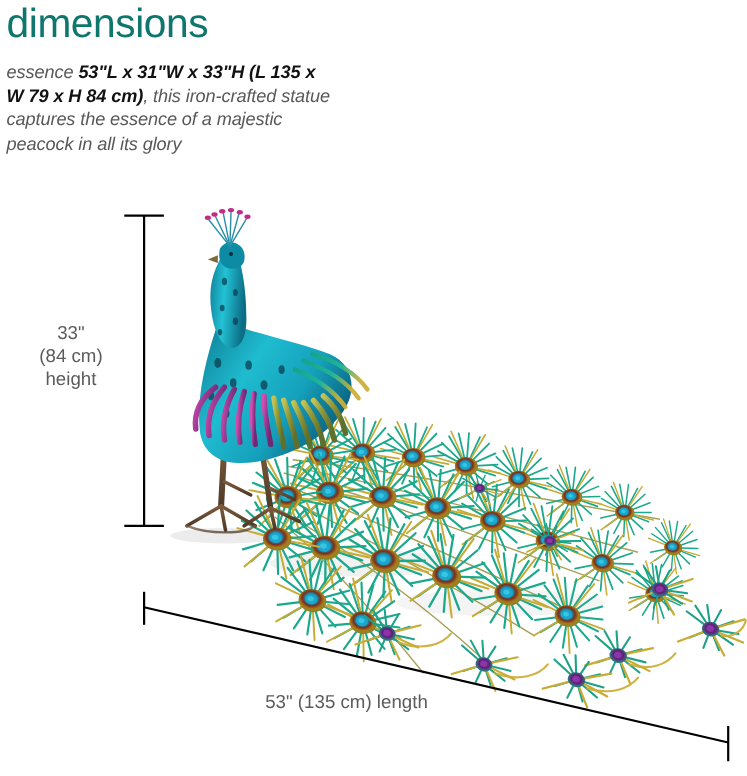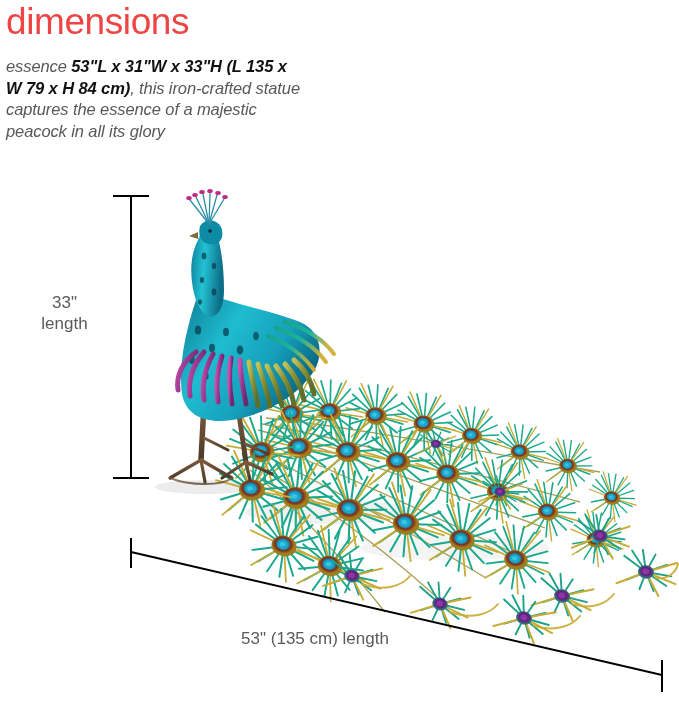--- a/index.html
+++ b/index.html
@@ -9,21 +9,21 @@
     font-family:"Liberation Sans","DejaVu Sans",sans-serif;
     overflow:hidden;position:relative;
   }
   #root{position:relative;width:679px;height:705px;}
 
   
   .title{
     position:absolute;left:6px;top:2px;
     font-size:37px;line-height:40px;
     font-weight:400;letter-spacing:-0.4px;
-    color:#ef4444;
+    color:#0f766e;
     text-align:right;
   }
 
   
   .desc{
     position:absolute;left:6px;top:56px;width:300px;
     font-size:16.5px;line-height:21.5px;
     font-style:italic;color:#58585a;
     letter-spacing:-0.1px;
   }
@@ -48,21 +48,22 @@
 <body>
 
 <div id="root">
 
   <div class="title">dimensions</div>
 
   <div class="desc"><span>essence </span><b>53"L x 31"W x 33"H (L 135 x W 79 x H 84 cm)</b><span>, this iron-crafted statue captures the essence of a majestic peacock in all its glory</span></div>
 
   <div class="dim-label" id="height-label">
     <div>33"</div>
-    <div>length</div>
+    <div>(84 cm)</div>
+    <div>height</div>
   </div>
 
   <div class="dim-label" id="length-label">53" (135 cm) length</div>
 
   <svg class="layer behind" viewBox="0 0 679 705">
     <ellipse cx="205" cy="487" rx="50" ry="7" fill="#ececed"></ellipse>
     <ellipse cx="330" cy="512" rx="85" ry="12" fill="#f1f1f2"></ellipse>
     <ellipse cx="455" cy="548" rx="95" ry="12" fill="#f4f4f5"></ellipse>
   </svg>
 

